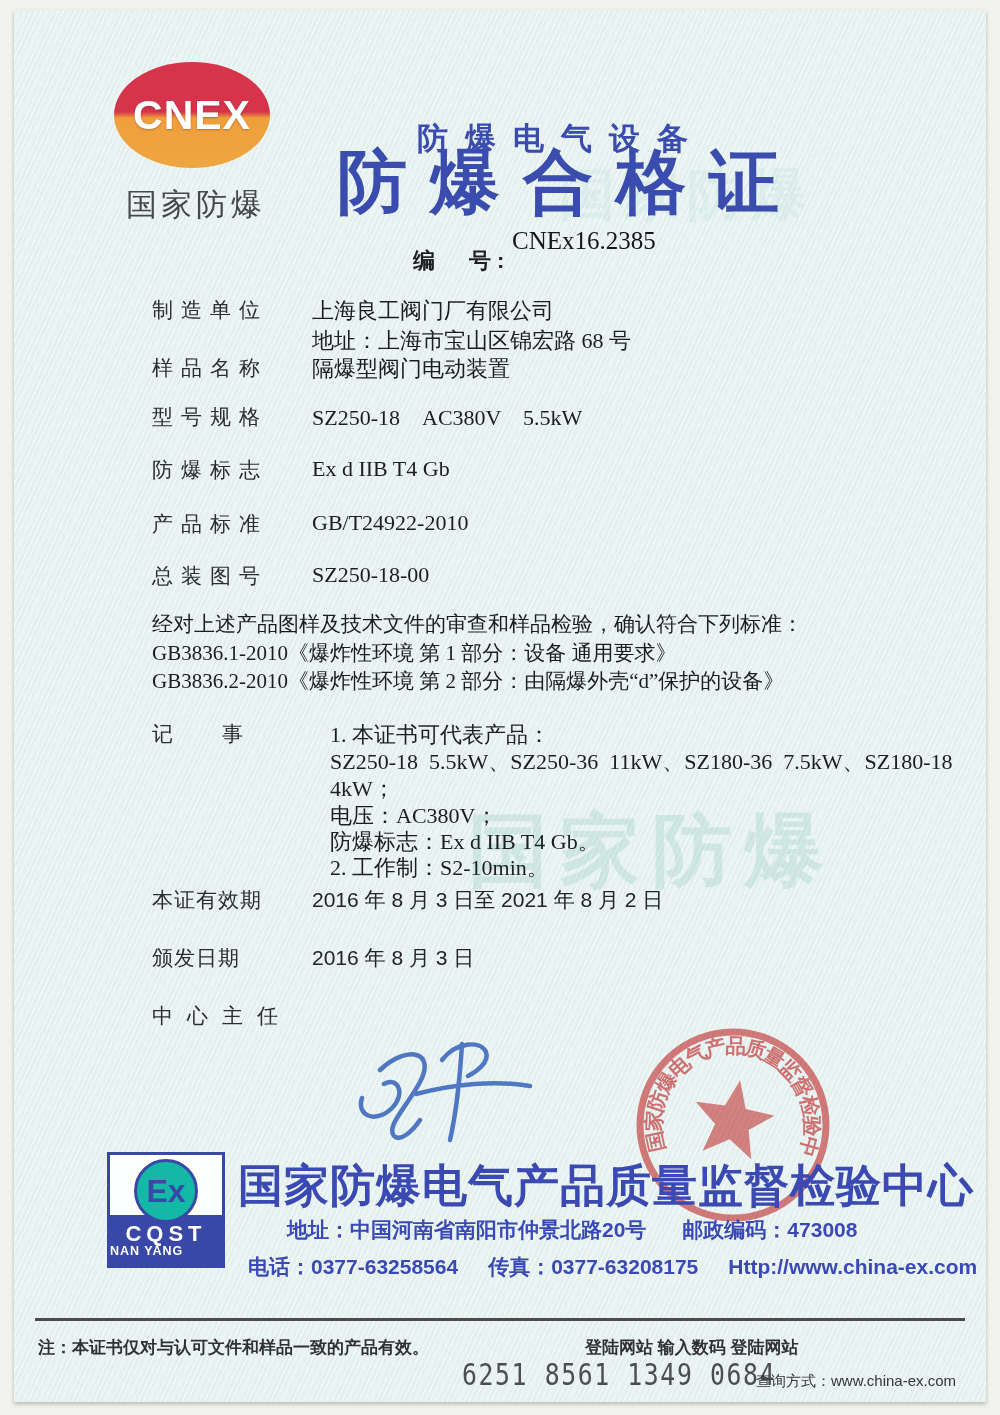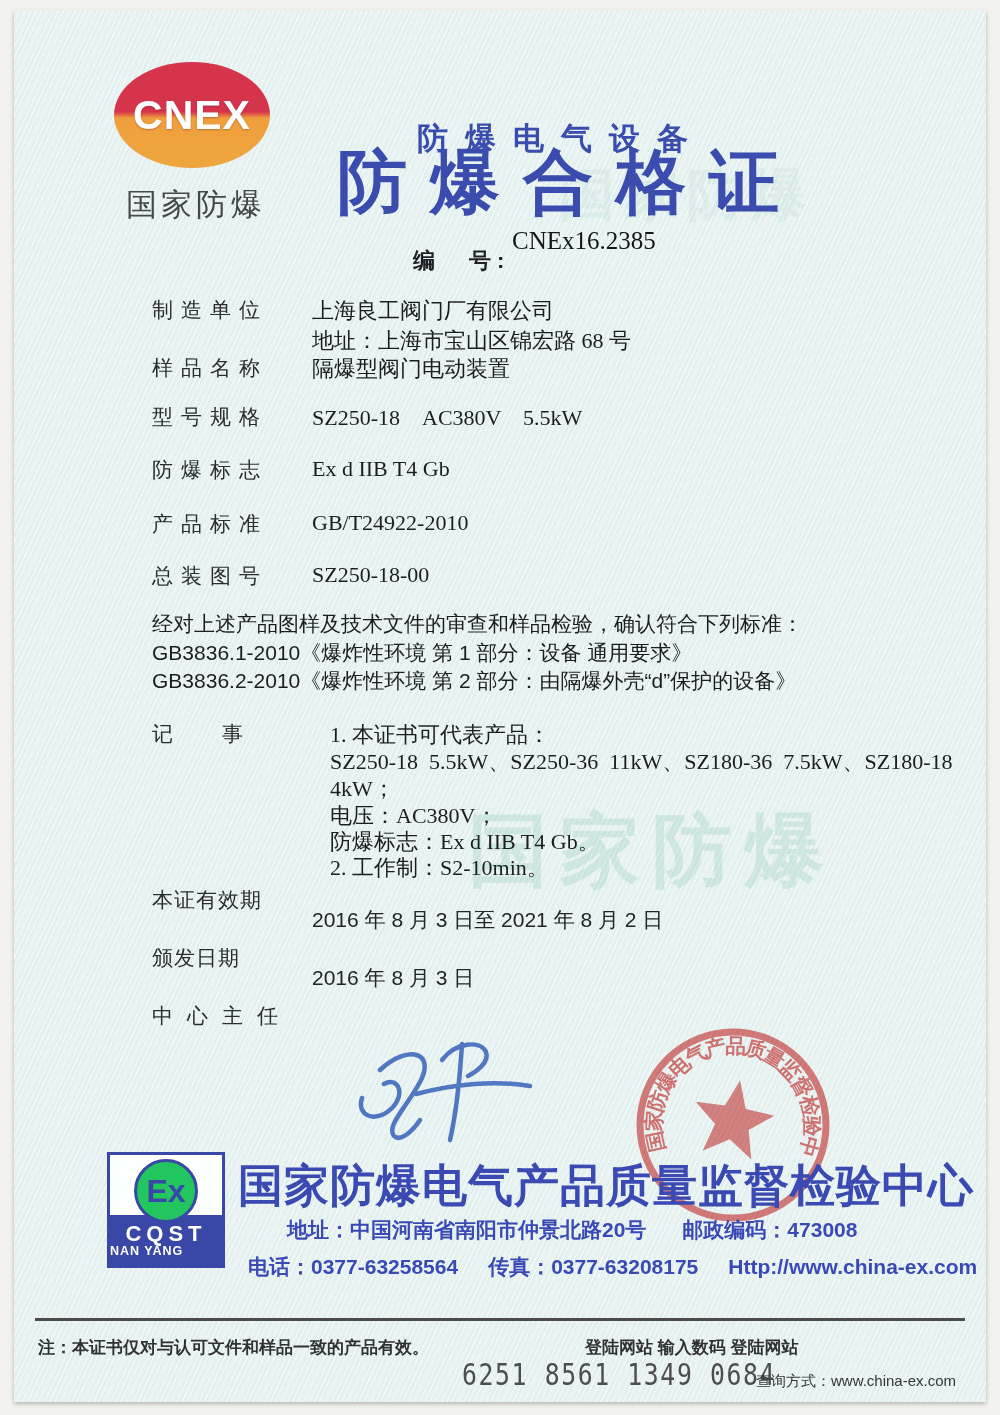--- a/index.html
+++ b/index.html
@@ -33,40 +33,40 @@
   .main-title{left:323px;top:126px;font-size:70px;font-weight:bold;letter-spacing:23px;color:#3a4cad;white-space:nowrap;}
   .certno-label{left:399px;top:236px;font-size:22px;font-weight:bold;letter-spacing:6px;color:#1e1f24;}
   .certno-value{left:498px;top:217px;font-size:25px;color:#16171d;font-family:"Liberation Serif",serif;}
 
   
   .row{position:absolute;left:0;width:972px;height:30px;}
   .lbl{position:absolute;left:138px;font-size:21px;letter-spacing:8px;color:#2c2d31;white-space:nowrap;text-align:right;}
   .lbl-wide{letter-spacing:14px;}
   .val{position:absolute;left:298px;font-size:22px;color:#1c1d23;
        font-family:"Liberation Serif",serif;white-space:pre;}
-  .val-sans{position:absolute;left:298px;font-size:21px;color:#232428;white-space:pre;margin-top:20px;}
+  .val-sans{position:absolute;left:298px;font-size:21px;color:#232428;white-space:pre;}
 
   .para{position:absolute;left:138px;font-size:21px;color:#1c1d23;
-        font-family:Liberation Sans, sans-serif;white-space:nowrap;}
+        font-family:Liberation Serif, serif;white-space:nowrap;}
   .note-line{position:absolute;left:316px;font-size:22px;color:#1c1d23;
         font-family:"Liberation Serif",serif;white-space:pre;}
 
   
   .sig{left:336px;top:1022px;mix-blend-mode:multiply;opacity:.92;}
 
   
   .stamp{left:619px;top:1015px;mix-blend-mode:multiply;opacity:.92;}
 
   
   .ex-box{left:93px;top:1142px;width:118px;height:116px;border:3px solid #3947a6;
           background:#fdfefe;box-sizing:border-box;}
   .ex-band{position:absolute;left:0;bottom:0;width:100%;height:50px;background:#3947a6;}
   .ex-circle{position:absolute;left:50%;top:4px;transform:translateX(-50%);
              width:64px;height:64px;border:3px solid #3947a6;border-radius:50%;
-             background:#22c55e;box-sizing:border-box;display:flex;align-items:center;justify-content:center;}
+             background:#14b8a6;box-sizing:border-box;display:flex;align-items:center;justify-content:center;}
   .ex-sym{font-size:32px;font-weight:bold;color:#3947a6;}
   .ex-org{position:absolute;left:0;right:0;top:66px;text-align:center;color:#fff;
           font-size:22px;font-weight:bold;letter-spacing:5px;}
   .ex-city{position:absolute;left:0;right:0;top:89px;color:#fff;
            font-size:12.5px;font-weight:bold;letter-spacing:1px;}
 
   
   .issuer-name{left:224px;top:1146px;font-size:45px;font-weight:bold;color:#3b49b2;
                letter-spacing:1px;white-space:nowrap;font-family:"Liberation Serif",serif;}
   .issuer-row1{left:273px;top:1206px;font-size:21px;font-weight:bold;color:#3a49b5;white-space:nowrap;}

